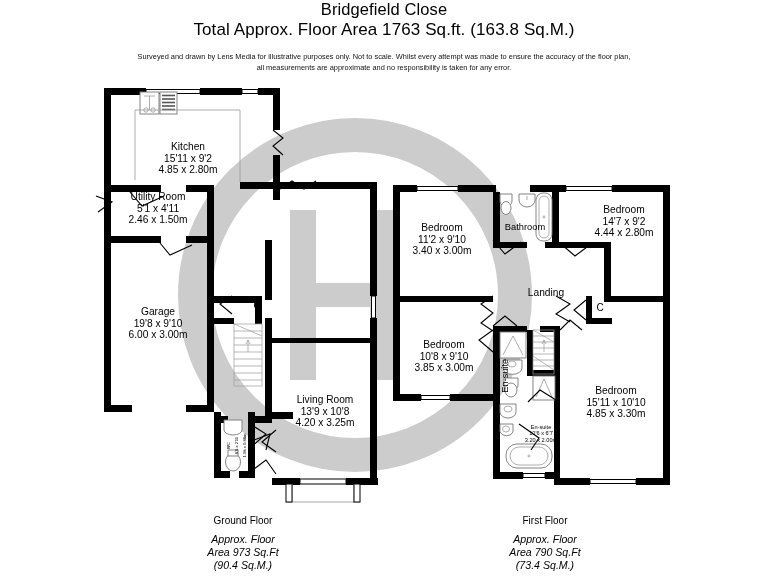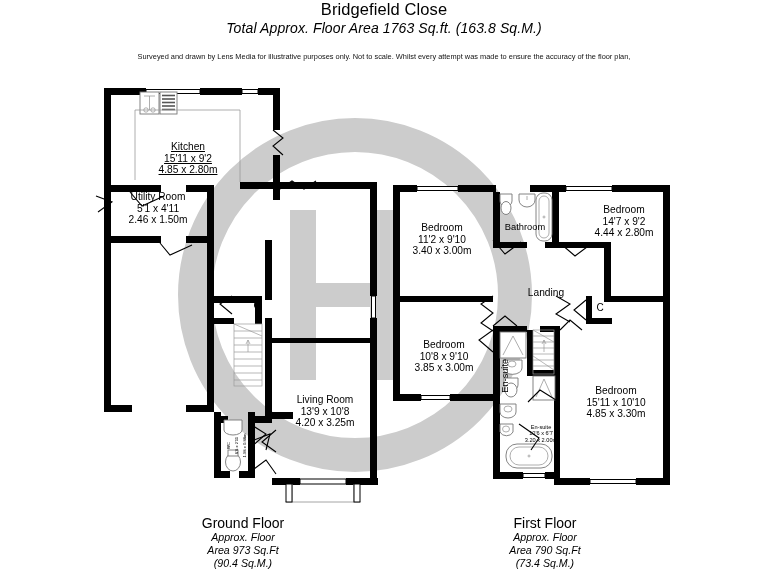--- a/index.html
+++ b/index.html
@@ -28,40 +28,40 @@
     width: 768px;
     text-align: center;
   }
   #title-main {
     top: 0px;
     font-size: 16.5px;
     letter-spacing: 0.1px;
   }
   #title-area {
     top: 20px;
-    font-size: 14px;
+    font-size: 17px;
     letter-spacing: 0.1px;
-    font-style: italic;
   }
   #disclaimer {
     top: 52px;
     font-size: 7.4px;
     line-height: 10.5px;
     color: #111;
     text-align: center;
   }
 
   
   .foot {
     position: absolute;
     text-align: center;
     font-size: 10.6px;
   }
   .foot .fname {
-    font-size: 14px;
+    font-size: 10px;
+    margin-bottom: 7px;
   }
   .foot .fline { line-height: 13.2px; font-style: italic; }
   #foot-ground { left: 160px; top: 515px; width: 166px; }
   #foot-first  { left: 462px; top: 515px; width: 166px; }
 
   
   #plan {
     position: absolute;
     left: 0;
     top: 0;
@@ -88,20 +88,21 @@
 </style>
 </head>
 <body>
 
 <div id="page">
 
   <div class="hdr" id="title-main">Bridgefield Close</div>
   <div class="hdr" id="title-area">Total Approx. Floor Area 1763 Sq.ft. (163.8 Sq.M.)</div>
   <div class="hdr" id="disclaimer">
     <div>Surveyed and drawn by Lens Media for illustrative purposes only. Not to scale. Whilst every attempt was made to ensure the accuracy of the floor plan,</div>
+    <div>all measurements are approximate and no responsibility is taken for any error.</div>
   </div>
 
   <svg id="plan" viewBox="0 0 768 576">
     <defs>
 
       <style>
         .w   { fill:#000; }           /* thick wall */
         .win { fill:#ffffff; stroke:#000; stroke-width:1; }
         .fx  { fill:#ffffff; stroke:#777; stroke-width:0.9; }
         .fxl { fill:none; stroke:#999; stroke-width:0.8; }
@@ -341,32 +342,37 @@
         <path d="M586 300 l-12 10 l12 10"></path>
         <path d="M493 330 l-14 10 l14 12"></path>
         <path d="M493 326 l12 -10 l12 10"></path>
         <path d="M556 400 l-16 -10 l-12 12"></path>
         <path d="M519 424 l20 14 l-8 12"></path>
         <path d="M560 330 l10 -10 l12 10"></path>
       </g>
     </g>
   </svg>
 
-  <div class="lbl" style="left:140px; top:141px; width:96px;text-decoration:underline;">
+  <div class="lbl" style="left:140px; top:141px; width:96px;">
     <span class="nm">Kitchen</span>
     <span class="dm">15'11 x 9'2</span>
     <span class="dm">4.85 x 2.80m</span>
   </div>
 
   <div class="lbl" style="left:108px; top:191px; width:100px;">
     <span class="nm">Utility Room</span>
     <span class="dm">5'1 x 4'11</span>
     <span class="dm">2.46 x 1.50m</span>
   </div>
 
+  <div class="lbl" style="left:110px; top:306px; width:96px;">
+    <span class="nm">Garage</span>
+    <span class="dm">19'8 x 9'10</span>
+    <span class="dm">6.00 x 3.00m</span>
+  </div>
 
 
 
   <div class="lbl" style="left:277px; top:394px; width:96px;">
     <span class="nm">Living Room</span>
     <span class="dm">13'9 x 10'8</span>
     <span class="dm">4.20 x 3.25m</span>
   </div>
 
   <div class="lbl tiny vert rot90" style="left:206px; top:443px; width:44px;">

